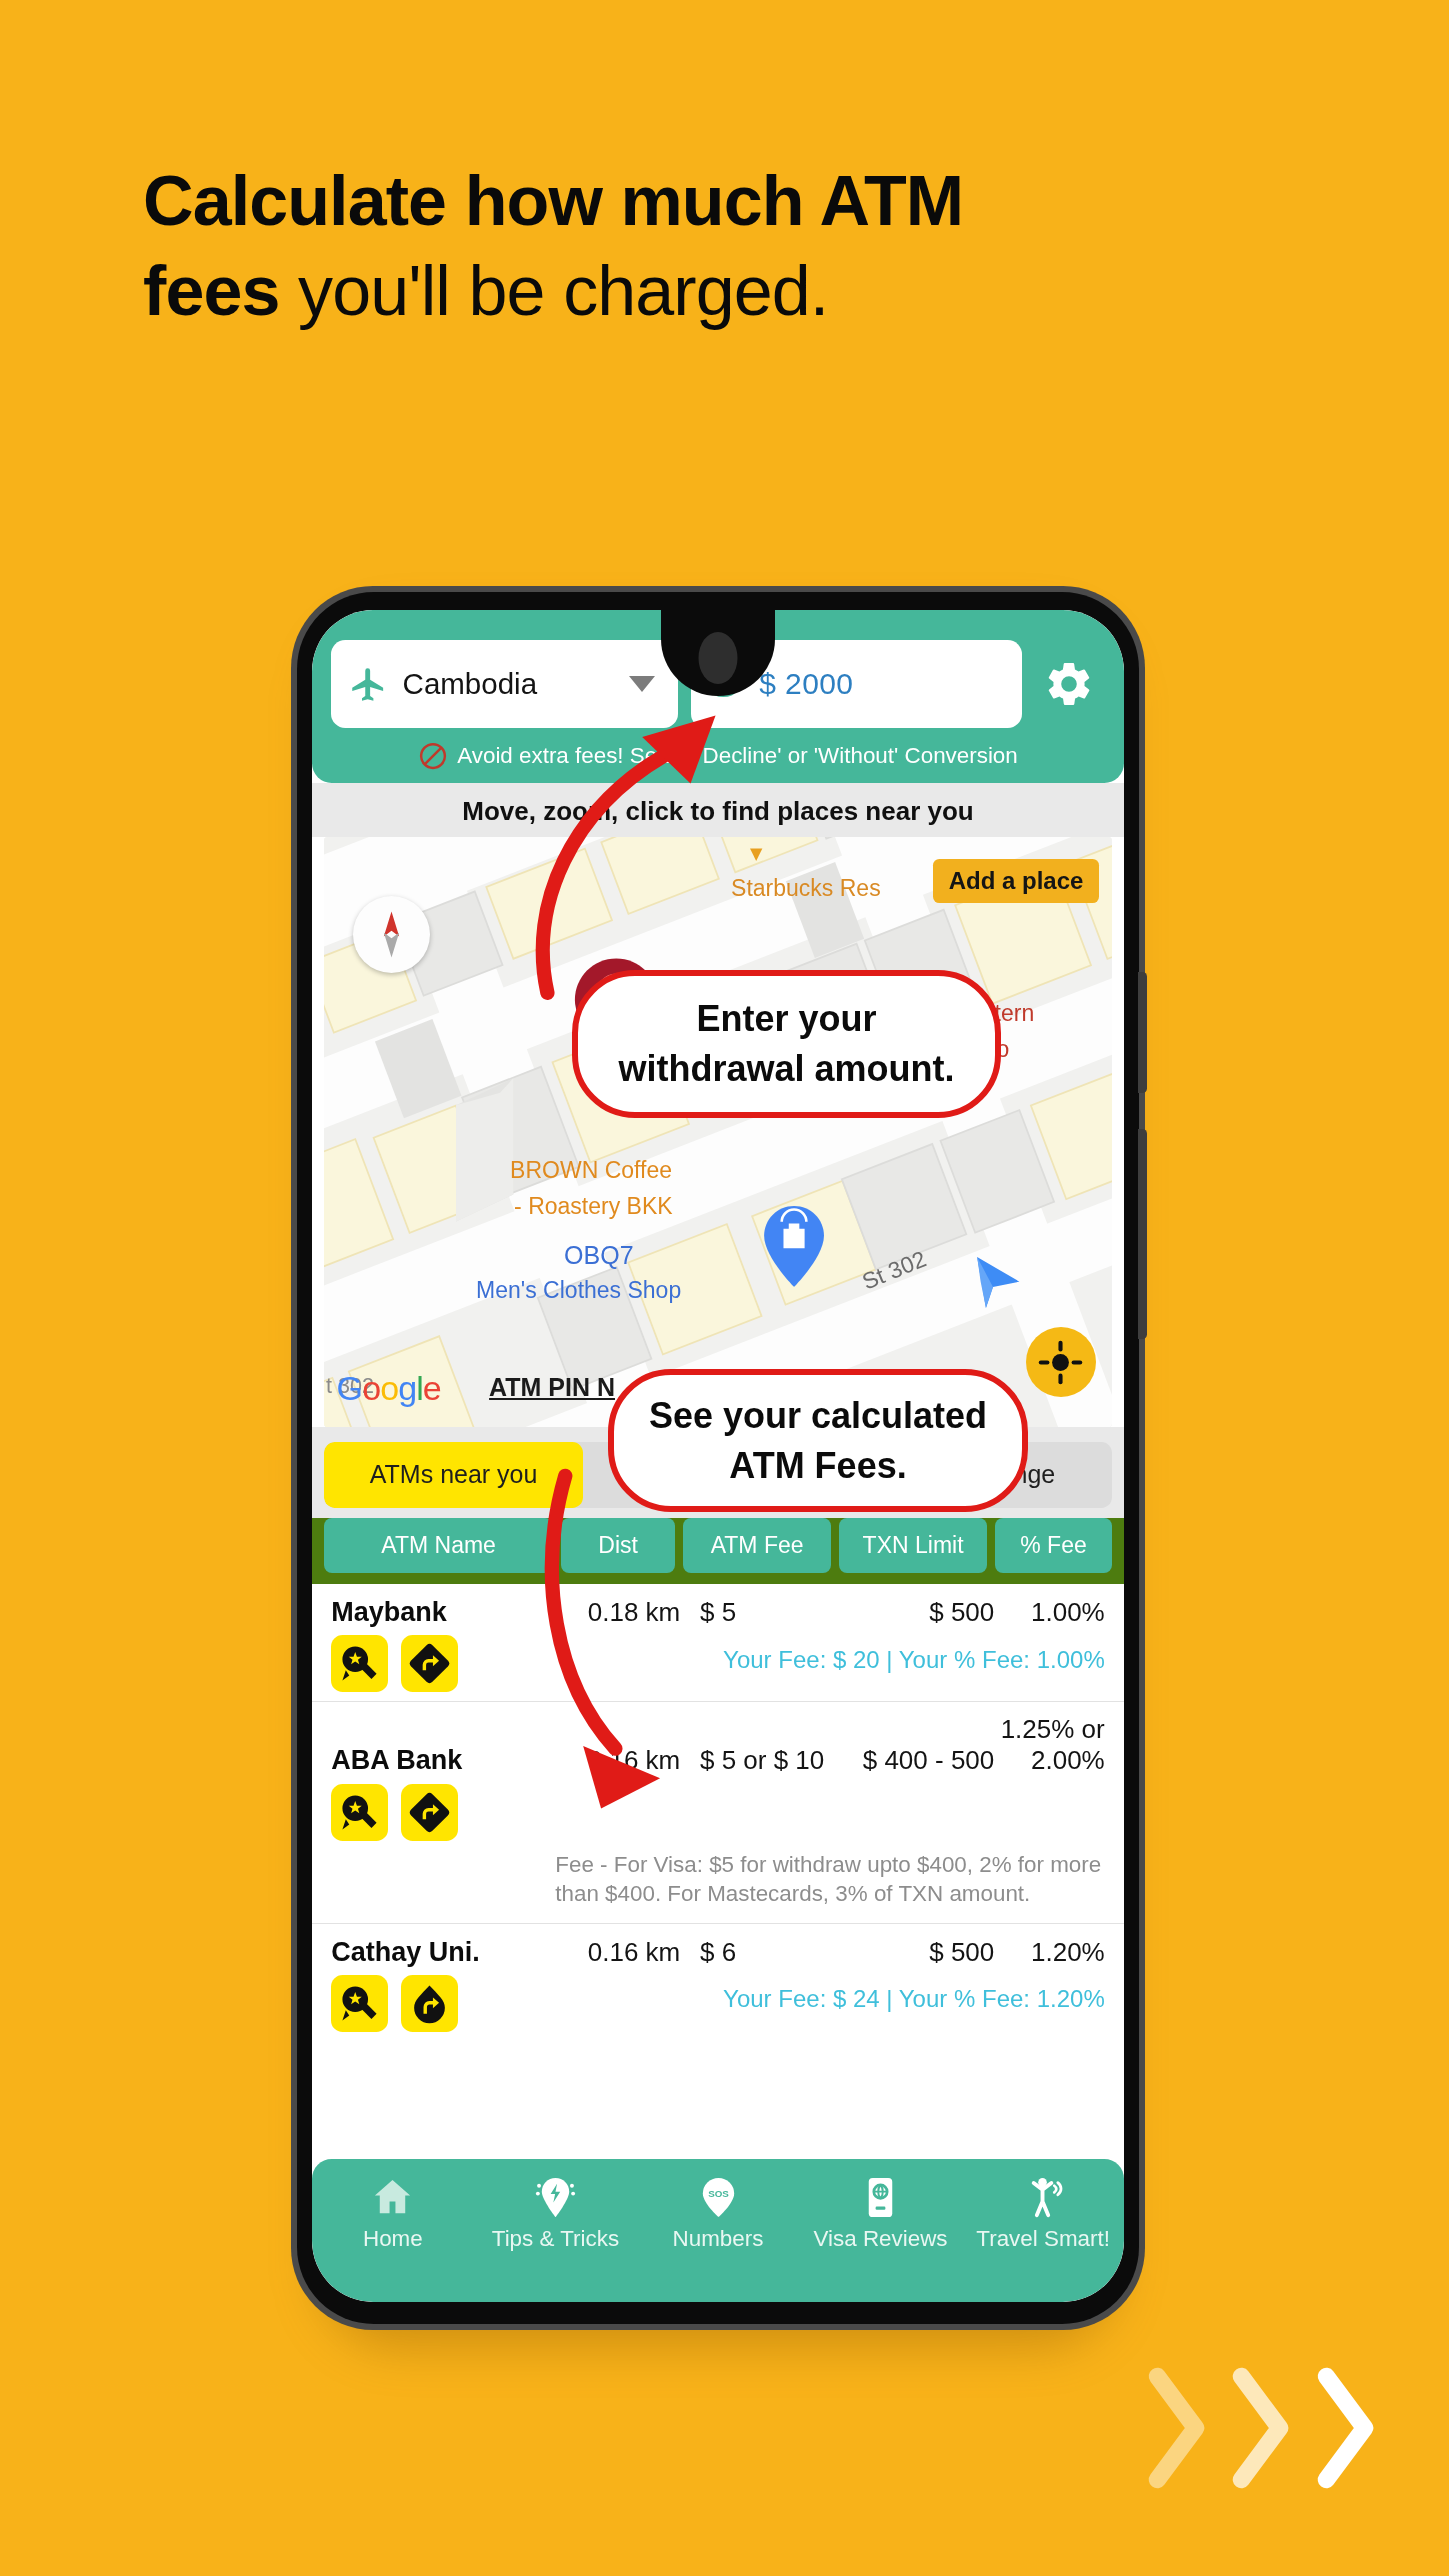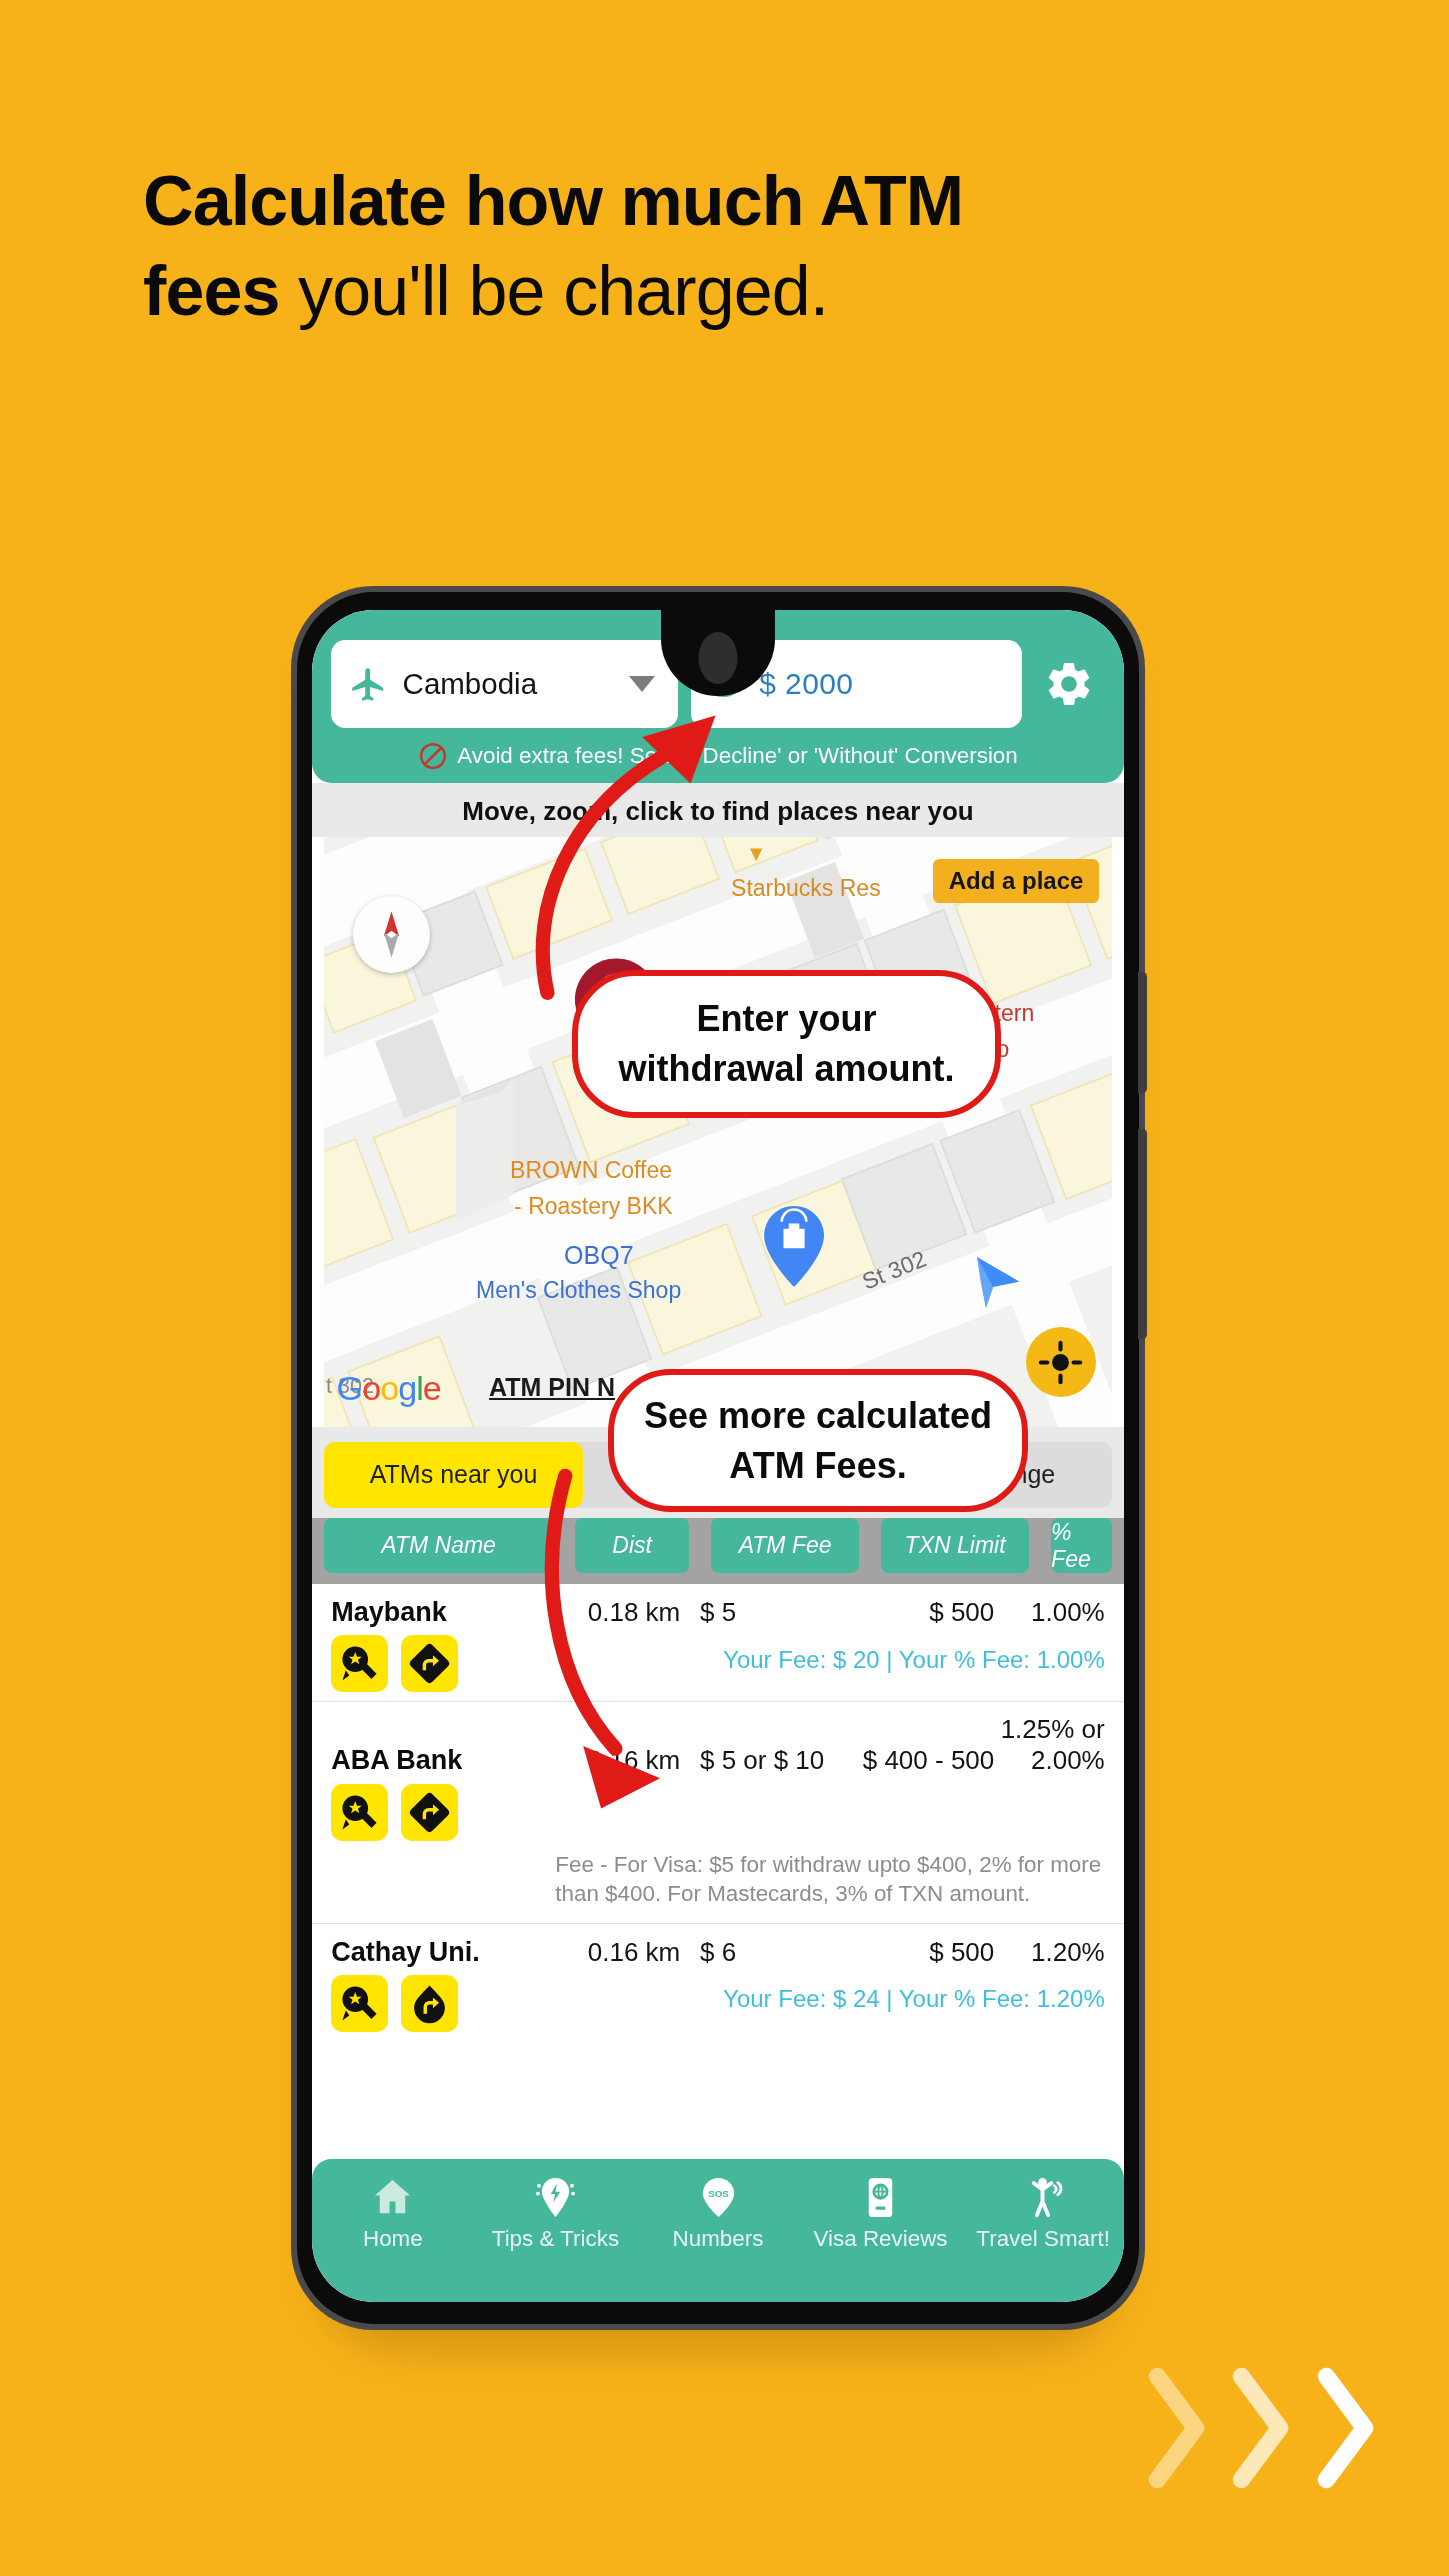--- a/index.html
+++ b/index.html
@@ -204,23 +204,22 @@
     align-items:center; justify-content:center;
   }
   .tab.active {
     background: #FFE500; font-weight: 400;
     border-radius: 10.7px; flex: 0 0 259px;
   }
   .tab-div { width:1.8px; height:36px; background:#BDBDBD; }
 
   
   .thead {
-    display: flex; gap: 22px; padding: 0 12.5px 10.7px 12.5px;
-    background:#a3a3a3;
-    font-style:italic;
+    display: flex; gap: 8px; padding: 0 12.5px 10.7px 12.5px;
+    background:#4d7c0f;
   }
   .th {
     background:#45B79A; color:#fff; font-size:23px;
     height:55px; display:flex; align-items:center;
     justify-content:center; border-radius:8px;
   }
   .th.c1{ flex:0 0 229px; } .th.c2{ flex:0 0 114px; }
   .th.c3{ flex:0 0 148px; } .th.c4{ flex:0 0 148px; }
   .th.c5{ flex:1; }
 
@@ -626,21 +625,21 @@
   </g>
   <polygon points="738,1988 652,1952 672,2022" fill="#E01B17"></polygon>
 </svg>
 
 <div class="callout c-one">
   <div>Enter your</div>
   <div>withdrawal amount.</div>
 </div>
 
 <div class="callout c-two">
-  <div>See more calculated</div>
+  <div>See your calculated</div>
   <div>ATM Fees.</div>
 </div>
 
 <div class="chevrons">
   <svg width="81" height="134" viewBox="0 0 40 70">
     <polyline points="10,8 30,35 10,62" fill="none" stroke="#FFFFFF" stroke-opacity="0.45" stroke-width="9" stroke-linecap="round" stroke-linejoin="round"></polyline>
   </svg>
   <svg width="81" height="134" viewBox="0 0 40 70">
     <polyline points="10,8 30,35 10,62" fill="none" stroke="#FFFFFF" stroke-opacity="0.70" stroke-width="9" stroke-linecap="round" stroke-linejoin="round"></polyline>
   </svg>

